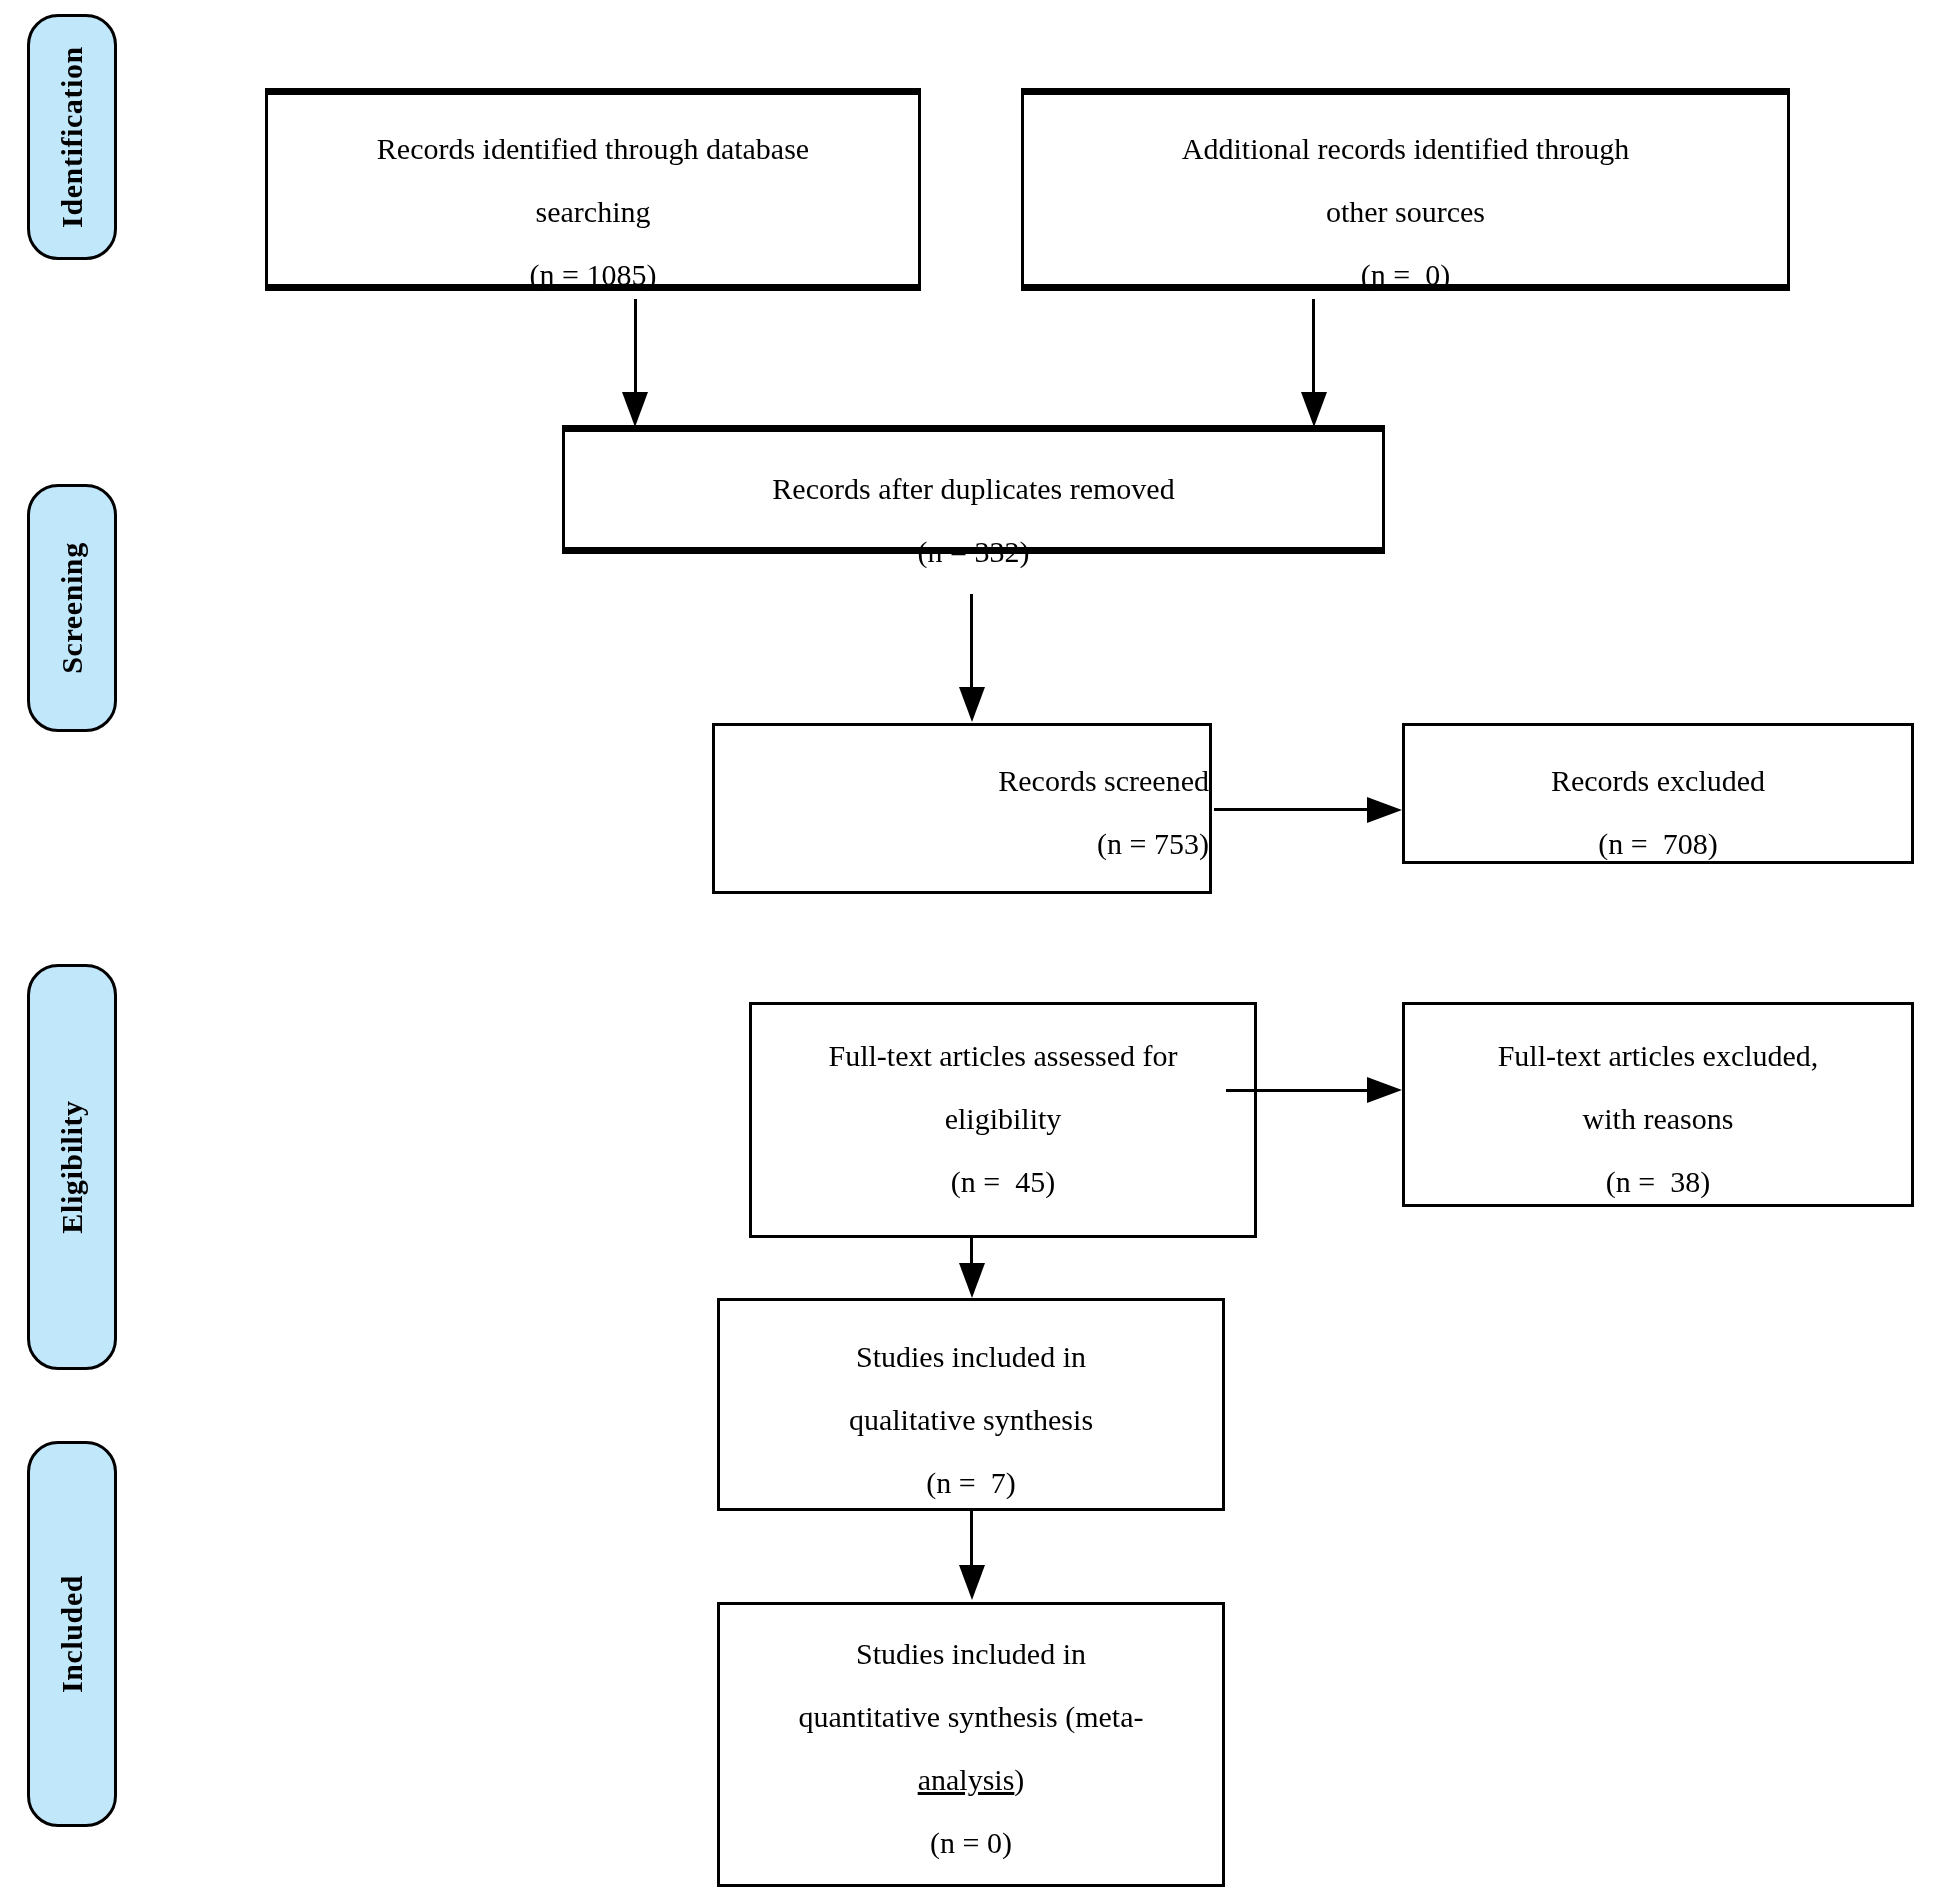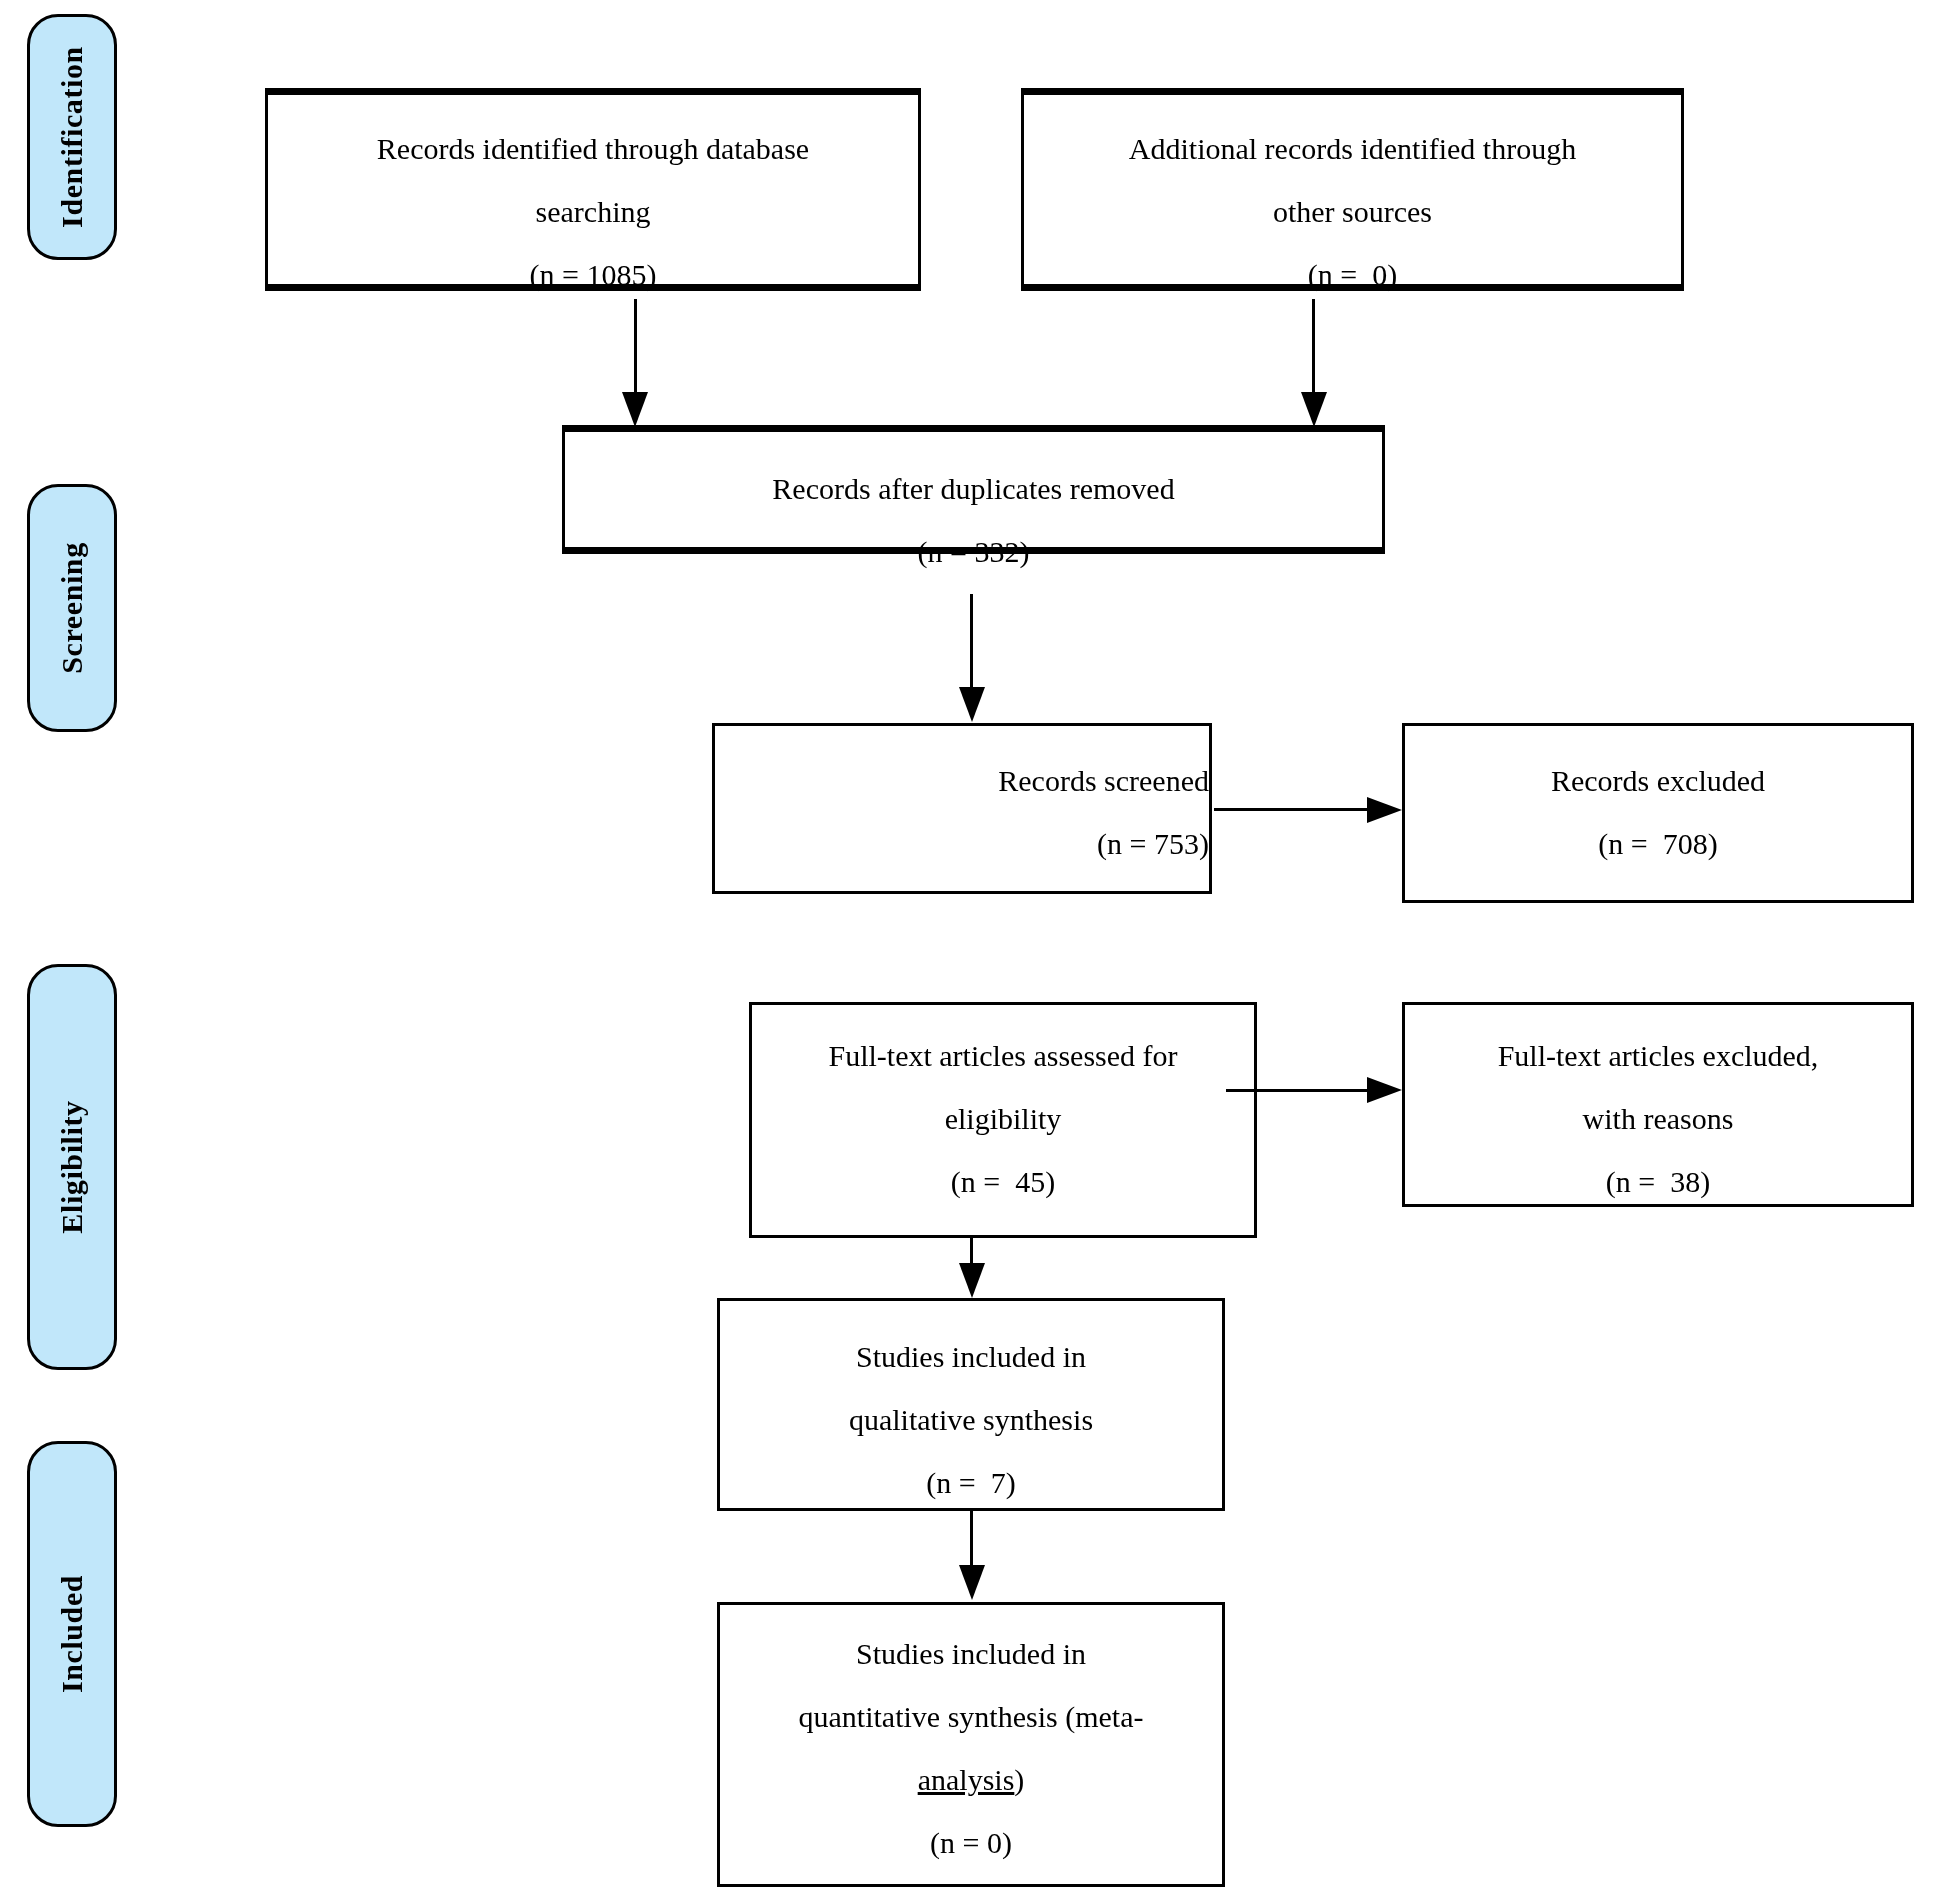--- a/index.html
+++ b/index.html
@@ -79,37 +79,37 @@
   <div class="pill" style="top:1441px; height:386px;">
     <span class="pill-text">Included</span>
   </div>
 
   <div class="box thick" style="left:265px; top:88px; width:656px; height:203px; padding-top:22px;">
     <div class="bline">Records identified through database</div>
     <div class="bline">searching</div>
     <div class="bline">(n = 1085)</div>
   </div>
 
-  <div class="box thick" style="left:1021px; top:88px; width:663px; height:203px; padding-top:22px;text-align:center;">
+  <div class="box thick" style="left:1021px; top:88px; width:769px; height:203px; padding-top:22px;text-align:center;">
     <div class="bline">Additional records identified through</div>
     <div class="bline">other sources</div>
     <div class="bline">(n =&nbsp; 0)</div>
   </div>
 
   <div class="box thick" style="left:562px; top:425px; width:823px; height:129px; padding-top:25px;">
     <div class="bline">Records after duplicates removed</div>
     <div class="bline">(n = 332)</div>
   </div>
 
   <div class="box" style="left:712px; top:723px; width:500px; height:171px; padding-top:23px;text-align:right;">
     <div class="bline">Records screened</div>
     <div class="bline">(n = 753)</div>
   </div>
 
-  <div class="box" style="left:1402px; top:723px; width:512px; height:180px; padding-top:23px;">
+  <div class="box" style="left:1402px; top:723px; width:512px; height:141px; padding-top:23px;">
     <div class="bline">Records excluded</div>
     <div class="bline">(n =&nbsp; 708)</div>
   </div>
 
   <div class="box" style="left:717px; top:1002px; width:508px; height:236px; padding-top:18.5px;margin-left:32px;">
     <div class="bline">Full-text articles assessed for</div>
     <div class="bline">eligibility</div>
     <div class="bline">(n =&nbsp; 45)</div>
   </div>
 

